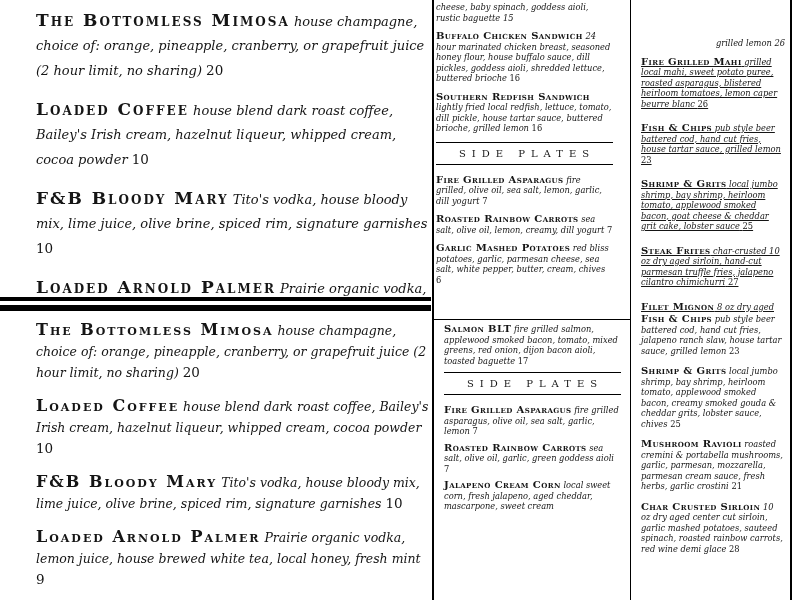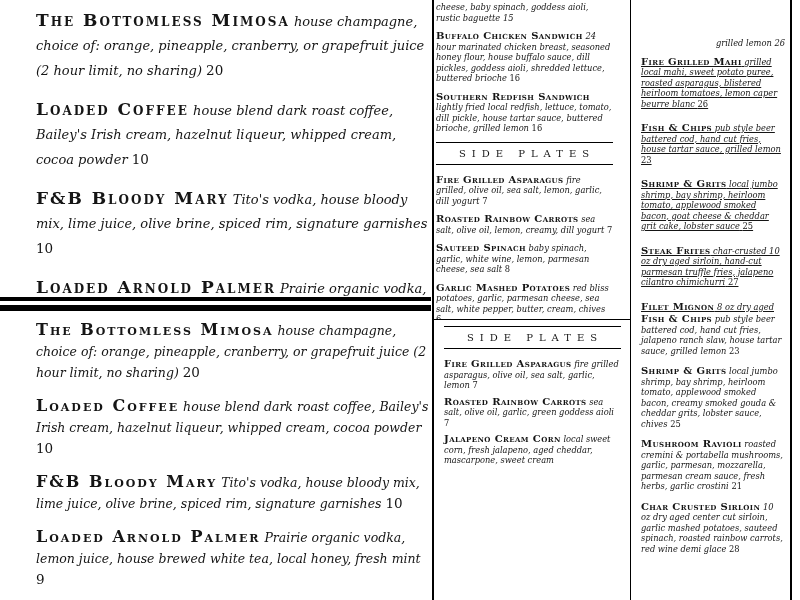--- a/index.html
+++ b/index.html
@@ -115,33 +115,33 @@
       <span class="food-name">Fire Grilled Asparagus</span>
       <span class="food-desc">fire grilled, olive oil, sea salt, lemon, garlic, dill yogurt</span>
       <span class="food-price">7</span>
     </p>
     <p class="food-item">
       <span class="food-name">Roasted Rainbow Carrots</span>
       <span class="food-desc">sea salt, olive oil, lemon, creamy, dill yogurt</span>
       <span class="food-price">7</span>
     </p>
     <p class="food-item">
-      <span class="food-name">Sauteed Spinach</span>
-      <span class="food-desc">baby spinach, garlic, white wine, lemon, parmesan cheese, sea salt</span>
-      <span class="food-price">8</span>
-    </p>
-    <p class="food-item">
       <span class="food-name">Garlic Mashed Potatoes</span>
       <span class="food-desc">red bliss potatoes, garlic, parmesan cheese, sea salt, white pepper, butter, cream, chives</span>
       <span class="food-price">6</span>
     </p>
 
   </div>
 
   <div class="food-panel" id="midB">
+    <p class="food-item">
+      <span class="food-name">Salmon BLT</span>
+      <span class="food-desc">fire grilled salmon, applewood smoked bacon, tomato, mixed greens, red onion, dijon bacon aioli, toasted baguette</span>
+      <span class="food-price">17</span>
+    </p>
     <div class="section-header">SIDE PLATES</div>
     <p class="food-item">
       <span class="food-name">Fire Grilled Asparagus</span>
       <span class="food-desc">fire grilled asparagus, olive oil, sea salt, garlic, lemon</span>
       <span class="food-price">7</span>
     </p>
     <p class="food-item">
       <span class="food-name">Roasted Rainbow Carrots</span>
       <span class="food-desc">sea salt, olive oil, garlic, green goddess aioli</span>
       <span class="food-price">7</span>

